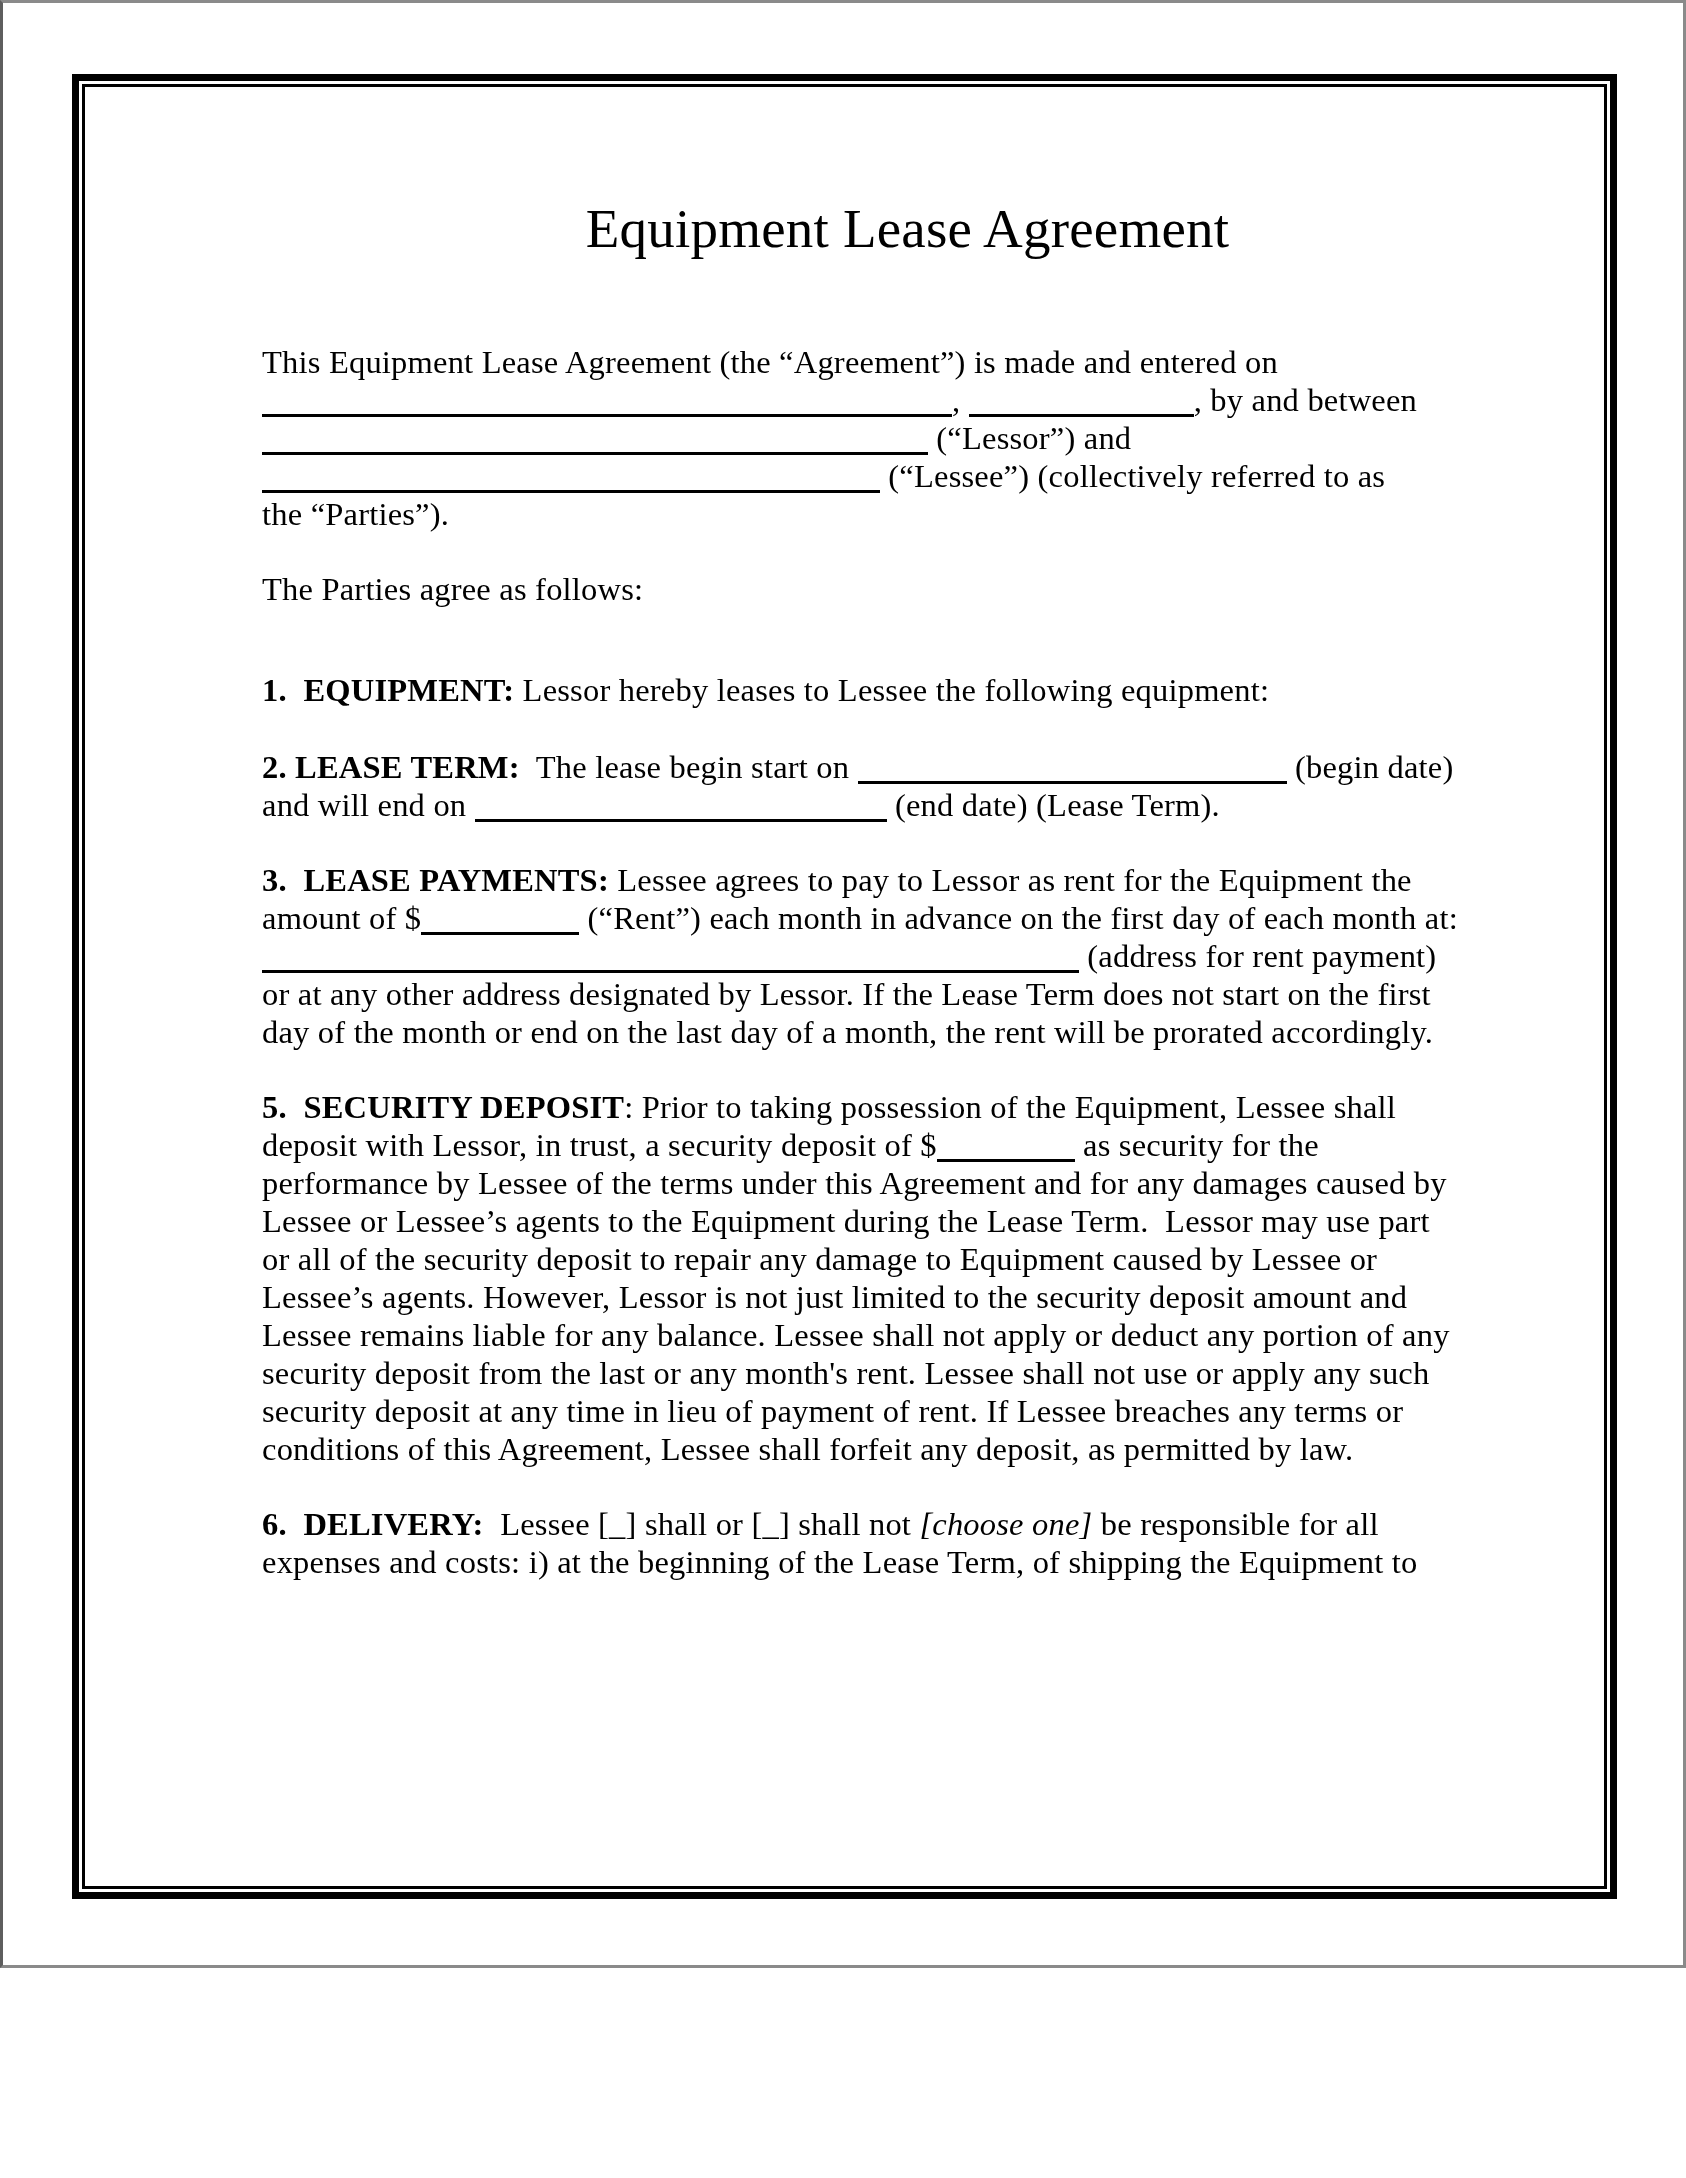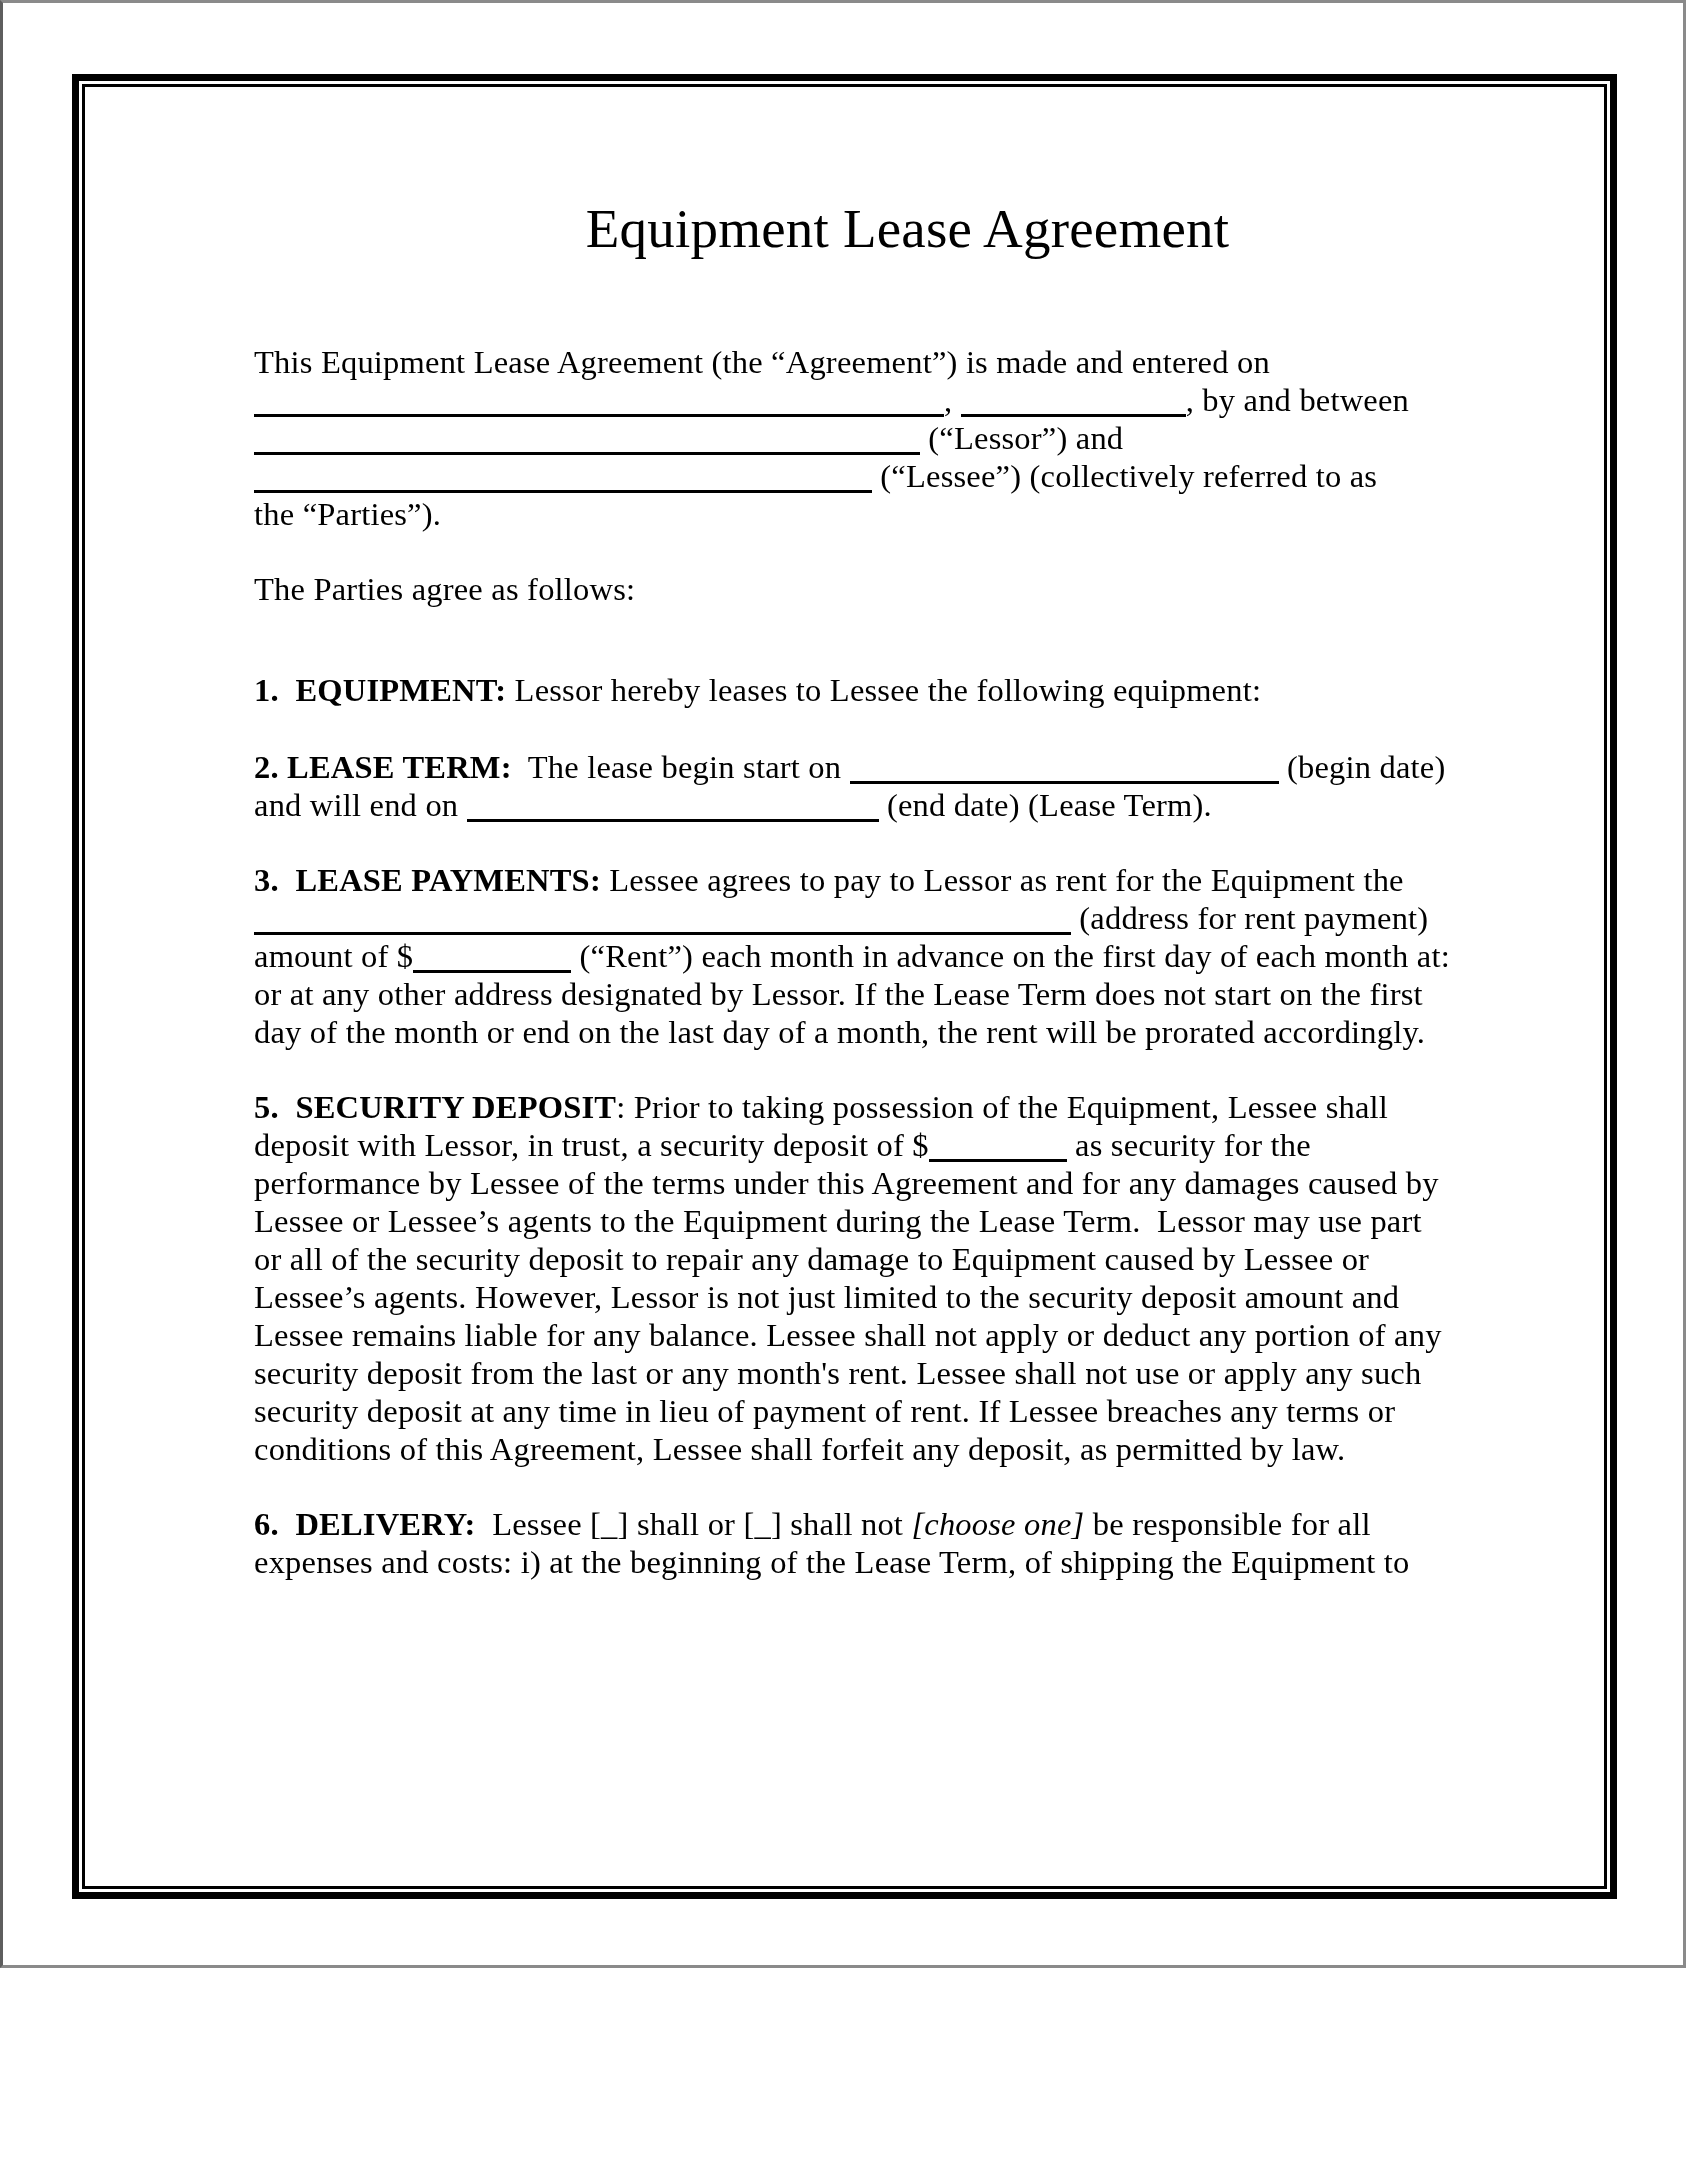--- a/index.html
+++ b/index.html
@@ -40,21 +40,21 @@
   h1.doc-title {
     margin: 0;
     font-size: 55px;
     line-height: 63px;
     font-weight: normal;
     text-align: center;
     padding-left: 134px;
     white-space: pre;
   }
 
-  .para { margin: 0; }
+  .para { margin: 8px; }
   .ln { white-space: pre; }
 
   .hd { font-weight: bold; }
   .it { font-style: italic; }
 
   .m-intro { margin-top: 83px; }
   .m-agree { margin-top: 37px; }
   .m-s1    { margin-top: 63px; }
   .m-rules { margin-top: 19.7px; }
   .m-s2    { margin-top: 39px; }
@@ -102,22 +102,22 @@
         </div>
 
 
         <div class="para m-s2">
           <div class="ln"><span class="hd">2. LEASE TERM:</span><span>  The lease begin start on </span><span class="blank" style="width:429px"></span><span> (begin date)</span></div>
           <div class="ln"><span>and will end on </span><span class="blank" style="width:412px"></span><span> (end date) (Lease Term).</span></div>
         </div>
 
         <div class="para m-sec">
           <div class="ln"><span class="hd">3.  LEASE PAYMENTS:</span><span> Lessee agrees to pay to Lessor as rent for the Equipment the</span></div>
+          <div class="ln"><span>amount of $</span><span class="blank" style="width:158px"></span><span> (“Rent”) each month in advance on the first day of each month at:</span></div>
           <div class="ln"><span class="blank" style="width:817px"></span><span> (address for rent payment)</span></div>
-          <div class="ln"><span>amount of $</span><span class="blank" style="width:158px"></span><span> (“Rent”) each month in advance on the first day of each month at:</span></div>
           <div class="ln"><span>or at any other address designated by Lessor. If the Lease Term does not start on the first</span></div>
           <div class="ln"><span>day of the month or end on the last day of a month, the rent will be prorated accordingly.</span></div>
         </div>
 
 
         <div class="para m-sec">
           <div class="ln"><span class="hd">5.  SECURITY DEPOSIT</span><span>: Prior to taking possession of the Equipment, Lessee shall</span></div>
           <div class="ln"><span>deposit with Lessor, in trust, a security deposit of $</span><span class="blank" style="width:138px"></span><span> as security for the</span></div>
           <div class="ln"><span>performance by Lessee of the terms under this Agreement and for any damages caused by</span></div>
           <div class="ln"><span>Lessee or Lessee’s agents to the Equipment during the Lease Term.  Lessor may use part</span></div>

